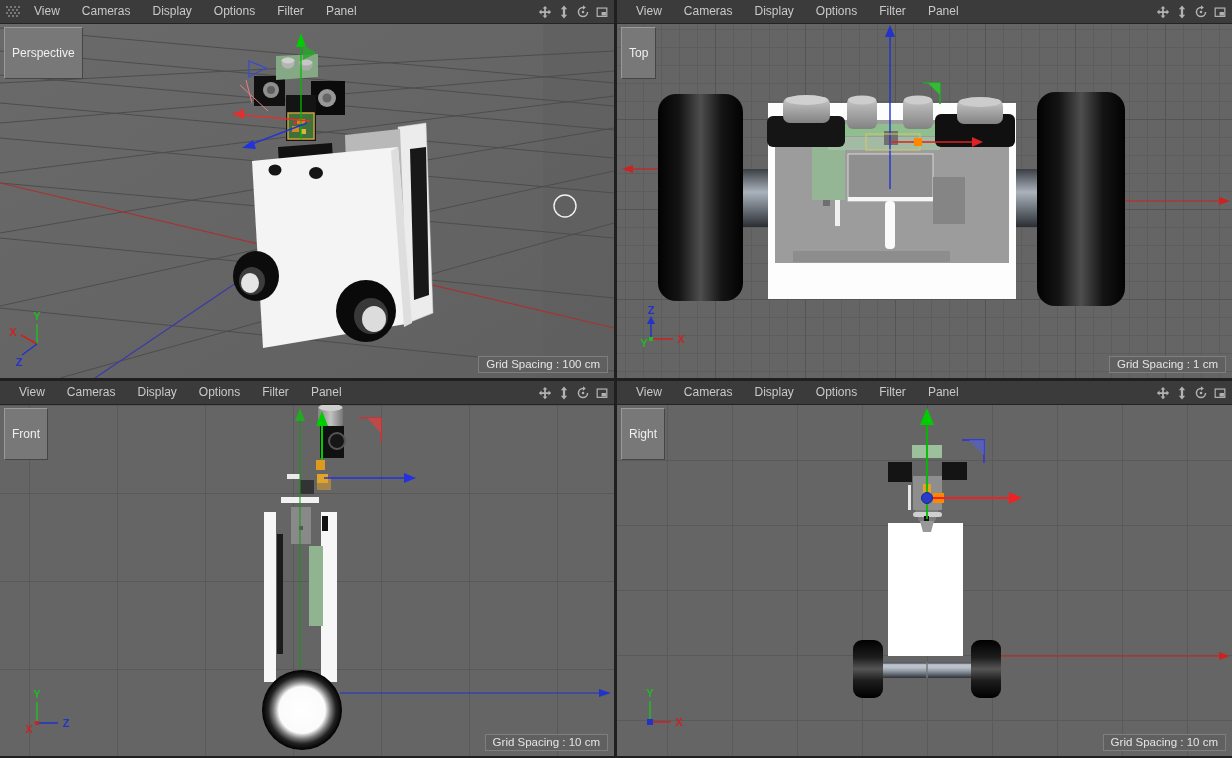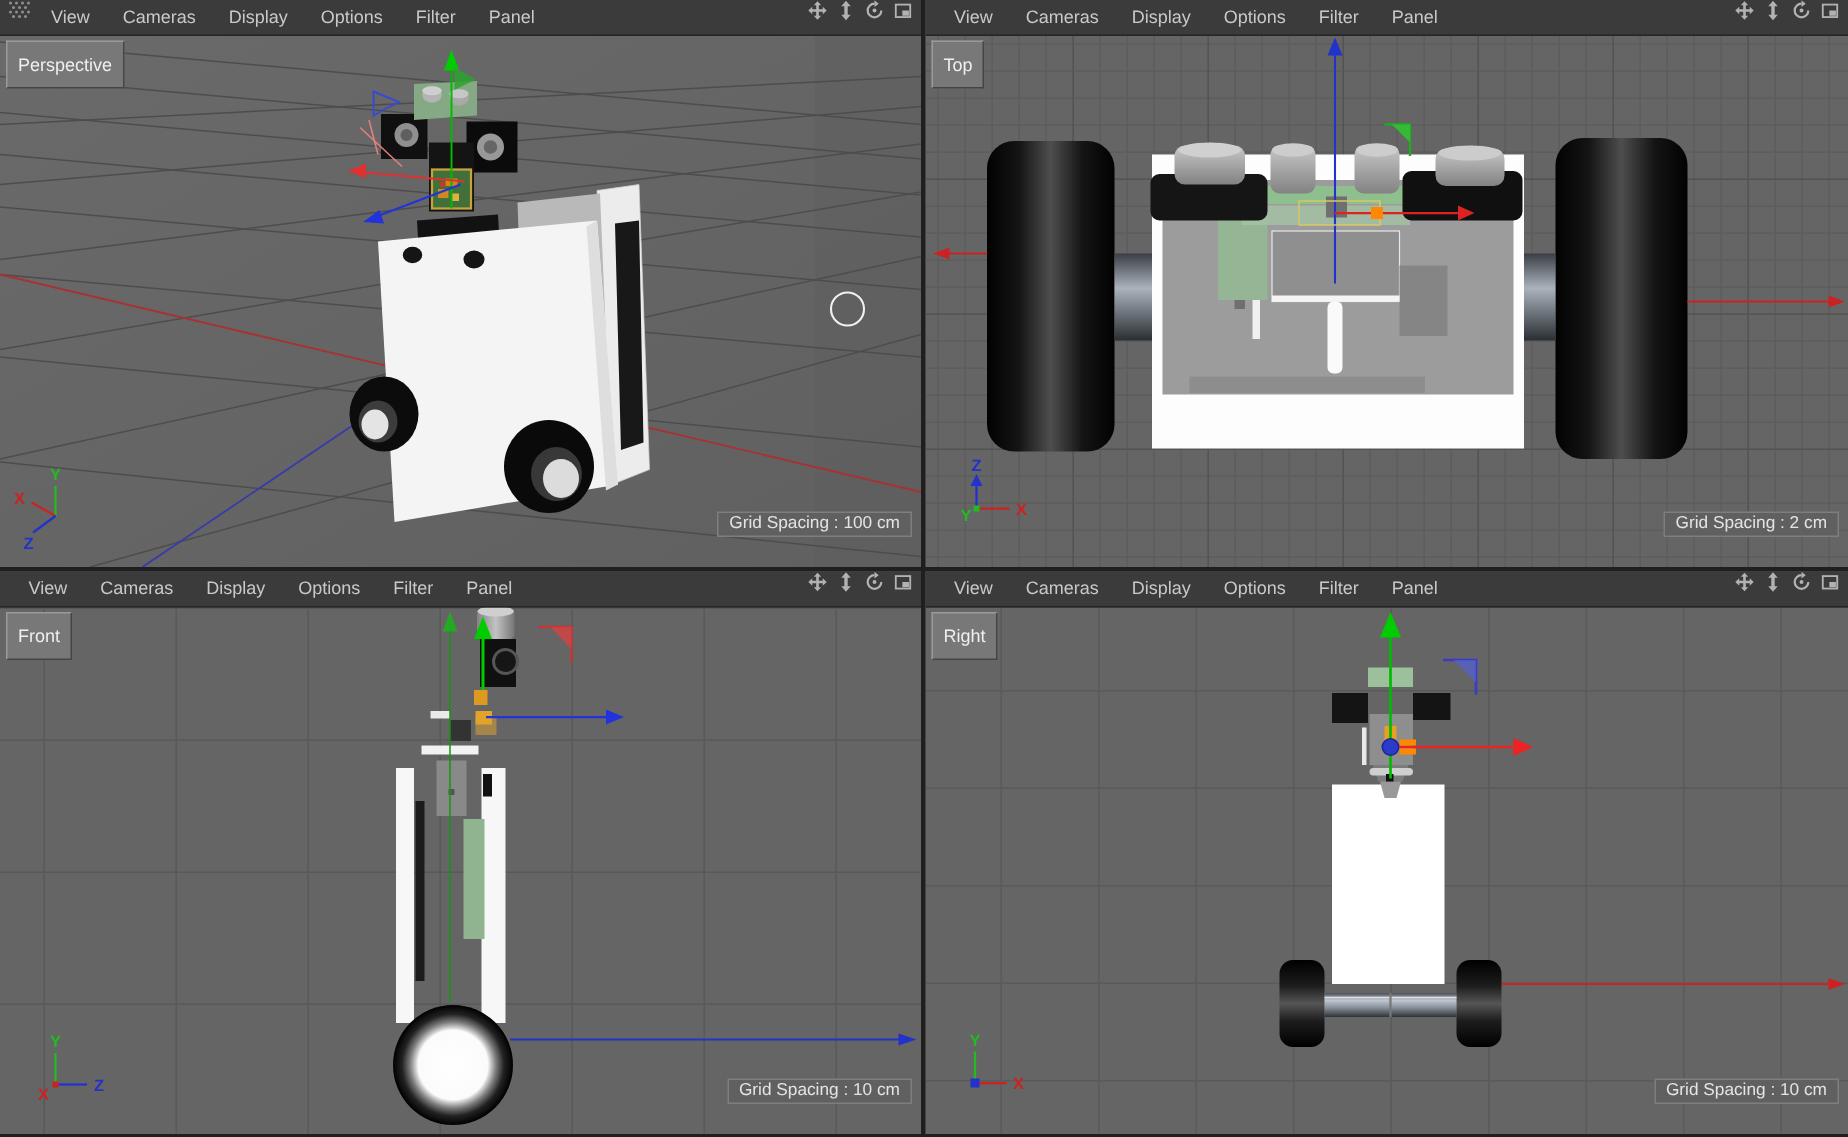--- a/index.html
+++ b/index.html
@@ -9,35 +9,35 @@
     -webkit-font-smoothing:antialiased;
   }
   .viewport{position:absolute;background:#656565;overflow:hidden;}
   #vp-perspective{left:0;top:0;width:614px;height:378px;}
   #vp-top{left:617px;top:0;width:615px;height:378px;}
   #vp-right{left:0;top:381px;width:614px;height:375px;}
   #vp-front{left:617px;top:381px;width:615px;height:375px;}
 
   .menubar{
     height:23px;background:#3b3b3b;border-bottom:1px solid #242424;
-    display:flex;align-items:flex-start;color:#c9c9c9;font-size:12px;
+    display:flex;align-items:center;color:#c9c9c9;font-size:12px;
     position:relative;z-index:5;user-select:none;
   }
   .menu-item{padding:0 11px;line-height:23px;cursor:default;white-space:nowrap;}
   .grip{width:16px;height:13px;margin-left:5px;margin-right:2px;flex:0 0 auto;}
   .menu-icons{margin-left:auto;display:flex;gap:5px;padding-right:5px;align-items:center;}
   .micon{width:14px;height:14px;display:block;}
 
   .view-label{
     position:absolute;left:4px;top:27px;z-index:4;
     background:#787878;color:#efefef;font-size:12px;line-height:16px;
-    padding:7px 7px;border:1px solid #454545;border-top-color:#9a9a9a;border-left-color:#9a9a9a;
+    padding:17px 7px;border:1px solid #454545;border-top-color:#9a9a9a;border-left-color:#9a9a9a;
   }
   .grid-label{
-    position:absolute;right:6px;bottom:20px;z-index:4;
+    position:absolute;right:6px;bottom:5px;z-index:4;
     background:#606060;border:1px solid #7e7e7e;color:#e4e4e4;
     font-size:11.5px;line-height:15px;padding:0 7px;white-space:nowrap;
   }
   .canvas-svg{position:absolute;left:0;top:23px;display:block;}
   .gizmo-text{font-family:"Liberation Sans",sans-serif;font-size:11px;font-weight:bold;}
 </style>
 </head>
 <body>
 
 <div class="viewport" id="vp-perspective">
@@ -203,21 +203,21 @@
           <polygon points="8,0.2 8,5.4 11.2,2.8" fill="#b2b2b2"></polygon>
           <circle cx="8" cy="8" r="1.5" fill="#b2b2b2"></circle>
         </svg>
       <svg class="micon" viewBox="0 0 16 16">
           <rect x="2.5" y="3.5" width="11" height="9.5" fill="none" stroke="#b2b2b2" stroke-width="1.4"></rect>
           <rect x="7.5" y="8" width="5" height="4" fill="#b2b2b2"></rect>
         </svg>
     </span>
   </div>
   <div class="view-label">Top</div>
-  <div class="grid-label">Grid Spacing : 2 cm</div>
+  <div class="grid-label">Grid Spacing : 1 cm</div>
 
   <svg class="canvas-svg" width="615" height="355" viewBox="0 0 615 355">
     <defs>
       <linearGradient id="twheel" x1="0" y1="0" x2="1" y2="0">
         <stop offset="0" stop-color="#020202"></stop>
           <stop offset="0.25" stop-color="#141414"></stop>
         <stop offset="0.5" stop-color="#4e4e4e"></stop>
           <stop offset="0.75" stop-color="#141414"></stop>
         <stop offset="1" stop-color="#020202"></stop>
       </linearGradient>

